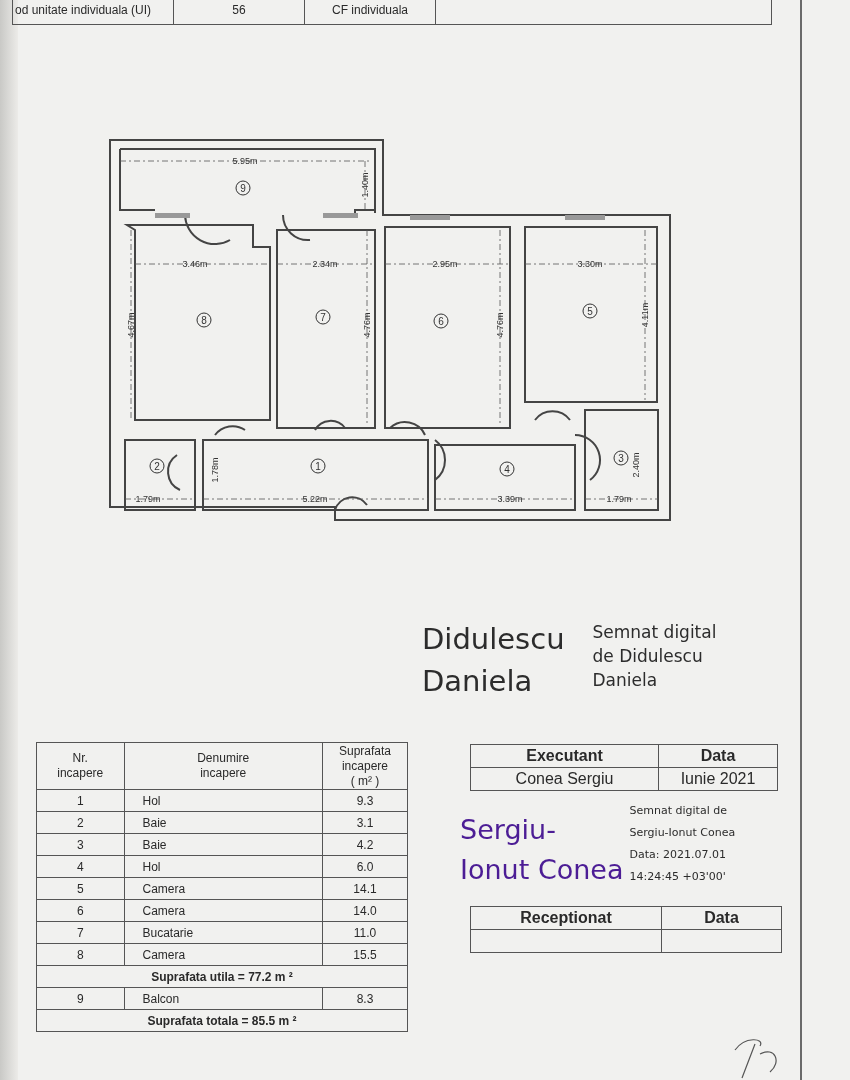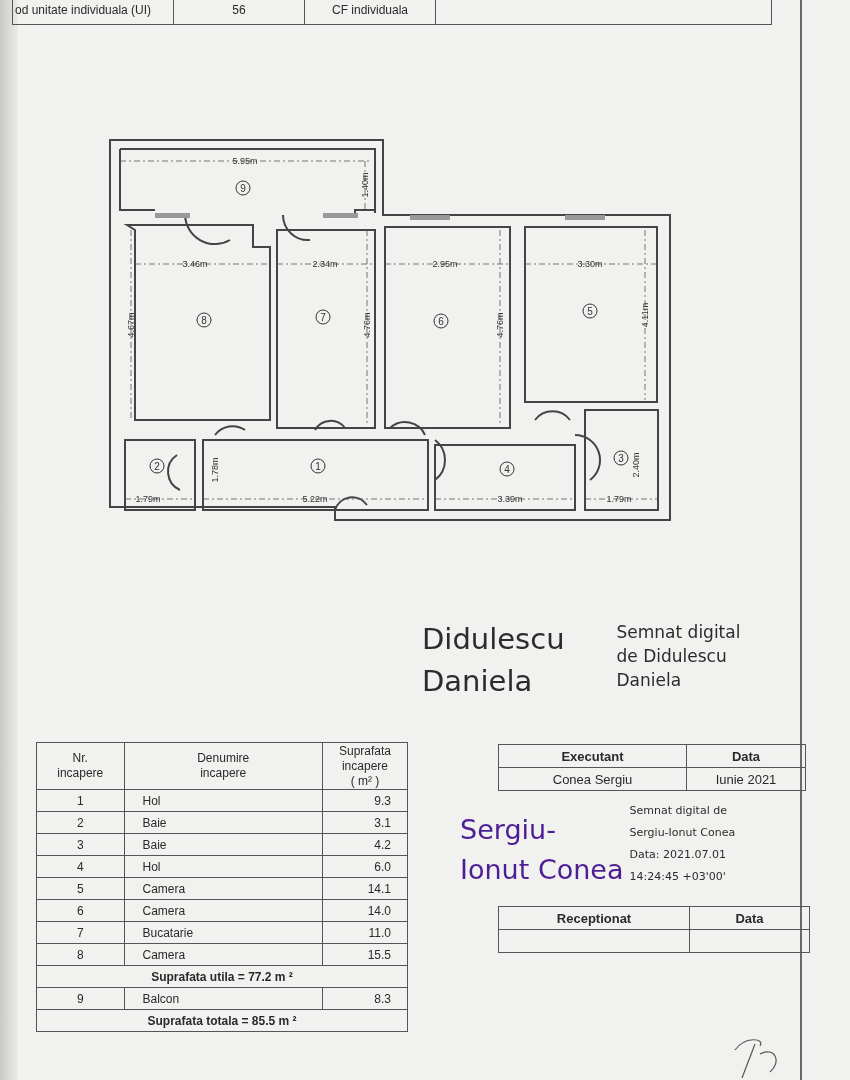--- a/index.html
+++ b/index.html
@@ -19,32 +19,32 @@
   .top-table .c2 { width:130px; justify-content:center; }
   .top-table .c3 { width:130px; justify-content:center; }
   .top-table .c4 { flex:1; border-right:none; }
 
   .plan { position:absolute; left:105px; top:135px; width:570px; height:390px; }
   .plan svg { width:100%; height:100%; }
   .plan text { font-family:"Liberation Sans", sans-serif; fill:#333; }
 
   .sig1 { position:absolute; left:422px; top:618px; display:flex; gap:28px; align-items:flex-start; }
   .sig1 .big { font-family:"DejaVu Sans", sans-serif; font-size:29px; line-height:42px; color:#2c2c2c; }
-  .sig1 .small { font-family:"DejaVu Sans", sans-serif; font-size:17px; line-height:24px; color:#2c2c2c; padding-top:2px;margin-left:24px; }
+  .sig1 .small { font-family:"DejaVu Sans", sans-serif; font-size:17px; line-height:24px; color:#2c2c2c; padding-top:2px; }
 
   table.rooms { position:absolute; left:36px; top:742px; width:372px;
     border-collapse:collapse; font-size:12px; }
   table.rooms td, table.rooms th { border:1.5px solid #555; padding:0 16px; height:21px; font-weight:normal; }
   table.rooms th { height:46px; text-align:center; line-height:15px; }
   table.rooms td.nr { text-align:center; width:55px; }
   table.rooms td.name { width:170px; padding-left:18px;margin-left:8px; }
-  table.rooms td.area { text-align:right;margin-top:16px; }
+  table.rooms td.area { text-align:center;margin-top:16px; }
   table.rooms td.sum { text-align:center; font-weight:bold; }
 
-  table.meta { position:absolute; border-collapse:collapse; font-size:13px;margin-left:28px; }
+  table.meta { position:absolute; border-collapse:collapse; font-size:16px; }
   table.meta td { border:1.5px solid #555; text-align:center; height:20px; }
   table.meta td.h { font-weight:bold; }
   .exec { left:470px; top:744px; width:308px; }
   .recv { left:470px; top:906px; width:312px; }
 
   .sig2 { position:absolute; left:460px; top:800px; display:flex; gap:6px; align-items:flex-start; }
   .sig2 .big { font-family:"DejaVu Sans", sans-serif; font-size:27px; line-height:40px; padding-top:10px; color:#4c1d95; }
   .sig2 .small { font-family:"DejaVu Sans", sans-serif; font-size:11px; line-height:22px; color:#2c2c2c; }
 
   .handwritten { position:absolute; left:730px; top:1032px; width:60px; height:48px; }

